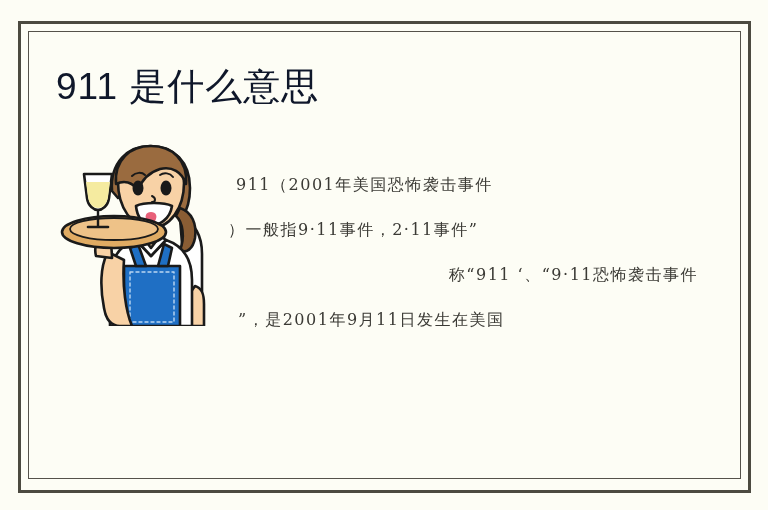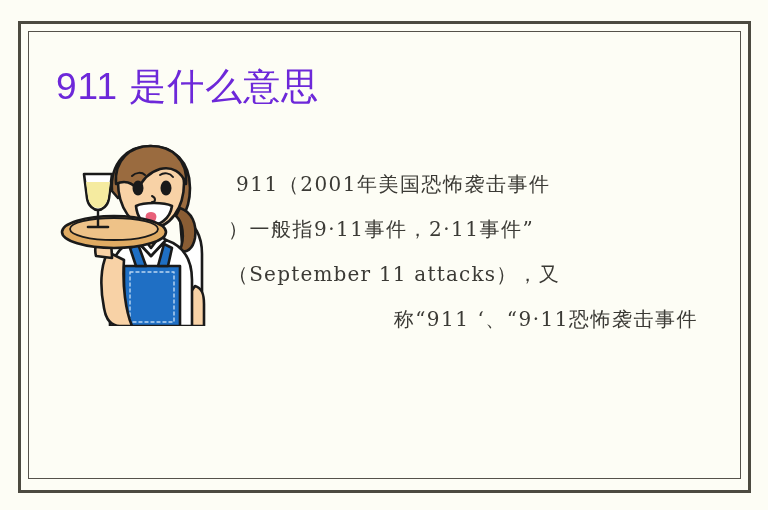--- a/index.html
+++ b/index.html
@@ -42,21 +42,21 @@
   }
 
   
   .page-title {
     position: absolute;
     left: 56px;
     top: 62px;
     font-size: 37px;
     line-height: 50px;
     letter-spacing: 1px;
-    color: #6d28d9;
+    color: #0f172a;
     font-weight: 400;
     white-space: nowrap;
   }
 
   
   .illustration {
     position: absolute;
     left: 52px;
     top: 136px;
     width: 160px;
@@ -65,21 +65,21 @@
   .illustration svg { display: block; width: 100%; height: 100%; }
 
   
   .body-text {
     position: absolute;
     left: 228px;
     top: 162px;
     width: 470px;
     color: #3b3a35;
     font-family: "DejaVu Serif", "Liberation Serif", serif;
-    font-size: 20px;
+    font-size: 16px;
     line-height: 45px;
     letter-spacing: 1.5px;
     white-space: nowrap;
   }
   .body-line { display: block; }
   .body-line.l1 { padding-left: 8px; }
   .body-line.l2 { padding-left: 0px; }
   .body-line.l3 { padding-left: 0px; letter-spacing: 1.2px; }
   .body-line.l4 { padding-left: 10px; text-align: right; }
   .body-line.l5 { padding-left: 10px; }
@@ -147,17 +147,17 @@
         <path d="M34 46 L58 46 L56 61 C55 69 50 72 46 72 C42 72 37 69 36 61 Z" fill="#f5eba0" stroke="none"></path>
         <path d="M46 74 L46 90" fill="none" stroke-width="2.4"></path>
         <path d="M36 91 L56 91" fill="none" stroke-width="2.6"></path>
       </g>
     </svg>
   </div>
 
   <div class="body-text">
     <span class="body-line l1">911（2001年美国恐怖袭击事件</span>
     <span class="body-line l2">）一般指9·11事件，2·11事件”</span>
-    <span class="body-line l3">（September 11 attacks），又</span>
     <span class="body-line l4">称“911 ‘、“9·11恐怖袭击事件</span>
+    <span class="body-line l5">”，是2001年9月11日发生在美国</span>
   </div>
 
 </div>
 
 </body></html>

